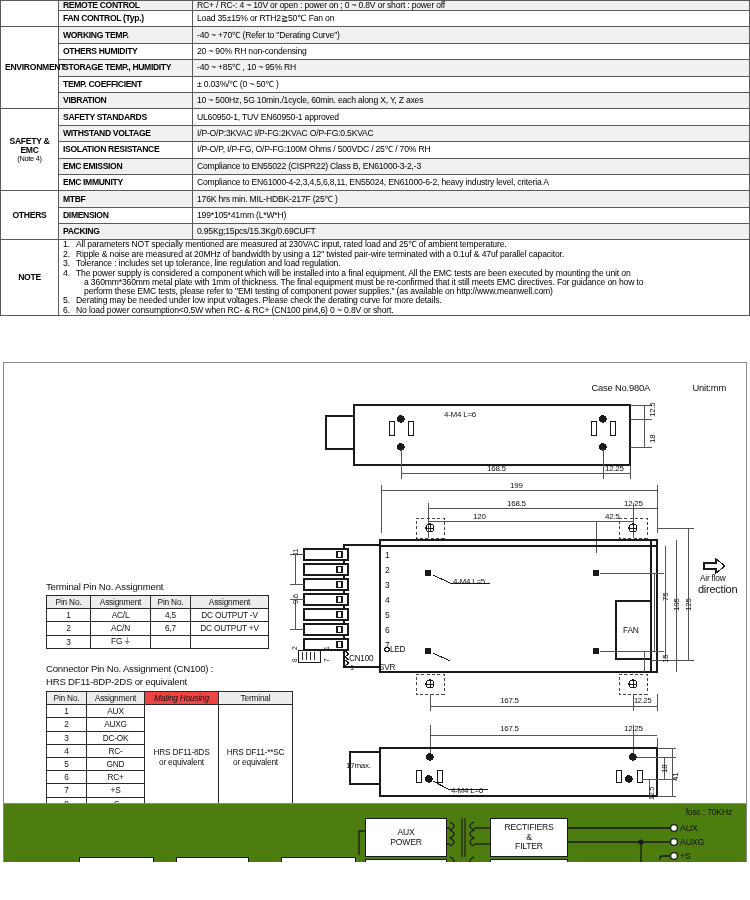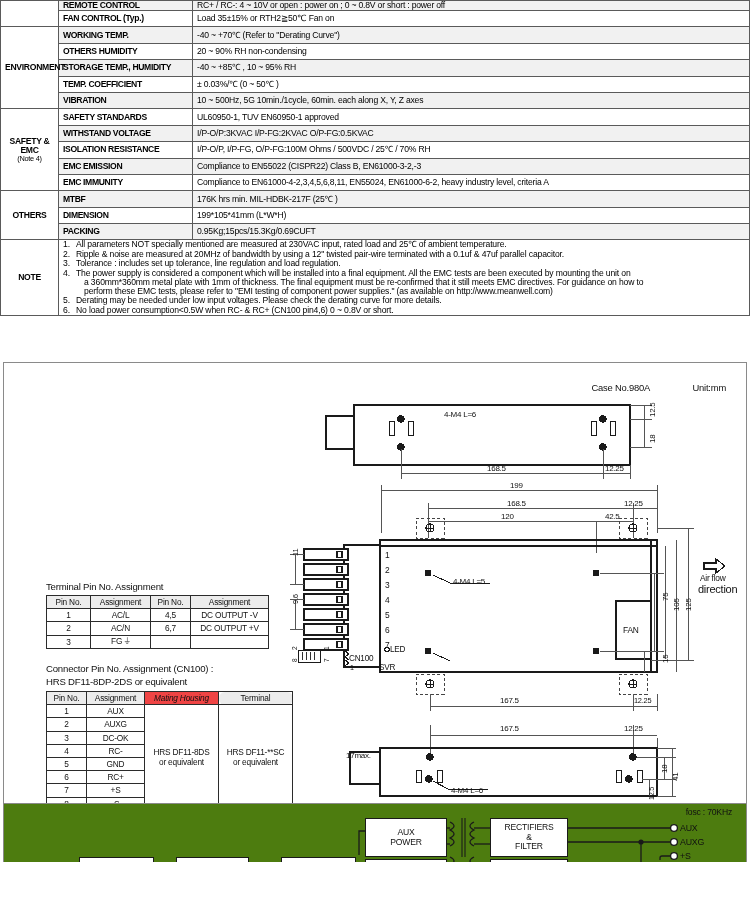--- a/index.html
+++ b/index.html
@@ -486,21 +486,21 @@
 
     <span class="dtxt" style="left:644px; top:40px; transform:rotate(-90deg) translate(-14px,0); transform-origin:0 0;">12.5</span>
     <span class="dtxt" style="left:644px; top:58px; transform:rotate(-90deg) translate(-22px,0); transform-origin:0 0;">18</span>
     <span class="dtxt" style="left:483px; top:101px;">168.5</span>
     <span class="dtxt" style="left:601px; top:101px;">12.25</span>
     <span class="dtxt" style="left:440px; top:47px;">4-M4 L=6</span>
 
     <span class="dtxt" style="left:506px; top:118px;">199</span>
     <span class="dtxt" style="left:503px; top:136px;">168.5</span>
     <span class="dtxt" style="left:620px; top:136px;">12.25</span>
-    <span class="dtxt" style="left:497px; top:149px;text-align:center;">120</span>
+    <span class="dtxt" style="left:469px; top:149px;text-align:center;">120</span>
     <span class="dtxt" style="left:601px; top:149px;">42.5</span>
     <span class="dtxt" style="left:449px; top:214px;">4-M4 L=5</span>
     <span class="dtxt" style="left:619px; top:262px; font-size:8.4px;">FAN</span>
 
     <span class="dtxt" style="left:657px; top:238px; transform:rotate(-90deg); transform-origin:0 0;">75</span>
     <span class="dtxt" style="left:668px; top:248px; transform:rotate(-90deg); transform-origin:0 0;">105</span>
     <span class="dtxt" style="left:680px; top:248px; transform:rotate(-90deg); transform-origin:0 0;">125</span>
     <span class="dtxt" style="left:657px; top:300px; transform:rotate(-90deg); transform-origin:0 0;">15</span>
 
     <span class="dtxt" style="left:696px; top:210px; font-size:8.4px;">Air flow</span>
@@ -526,21 +526,21 @@
         <span class="dtxt" style="left: 381px; top: 232px; font-size: 8.4px;">4</span>
         <span class="dtxt" style="left: 381px; top: 247px; font-size: 8.4px;">5</span>
         <span class="dtxt" style="left: 381px; top: 262px; font-size: 8.4px;">6</span>
         <span class="dtxt" style="left: 381px; top: 277px; font-size: 8.4px;">7</span>
       </div>
 
     <span class="dtxt" style="left:496px; top:333px;">167.5</span>
     <span class="dtxt" style="left:630px; top:333px; font-size:7.4px;">12.25</span>
     <span class="dtxt" style="left:496px; top:361px;">167.5</span>
     <span class="dtxt" style="left:620px; top:361px;">12.25</span>
-    <span class="dtxt" style="left:342px; top:388px;">17max.</span>
+    <span class="dtxt" style="left:342px; top:398px;">17max.</span>
     <span class="dtxt" style="left:447px; top:423px;">4-M4 L=6</span>
     <span class="dtxt" style="left:656px; top:410px; transform:rotate(-90deg); transform-origin:0 0;">18</span>
     <span class="dtxt" style="left:667px; top:418px; transform:rotate(-90deg); transform-origin:0 0;">41</span>
     <span class="dtxt" style="left:643px; top:437px; transform:rotate(-90deg); transform-origin:0 0; font-size:7.2px;">12.5</span>
   </div>
 
   <div class="sec-bar" style="left:3px; top:844px;">
     <span class="sq"></span>
     <span class="txt">Block Diagram</span>
   </div>

